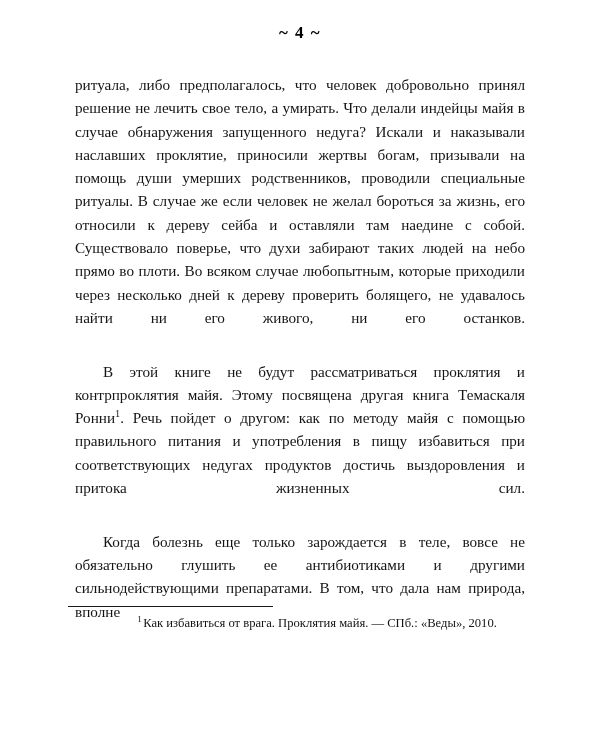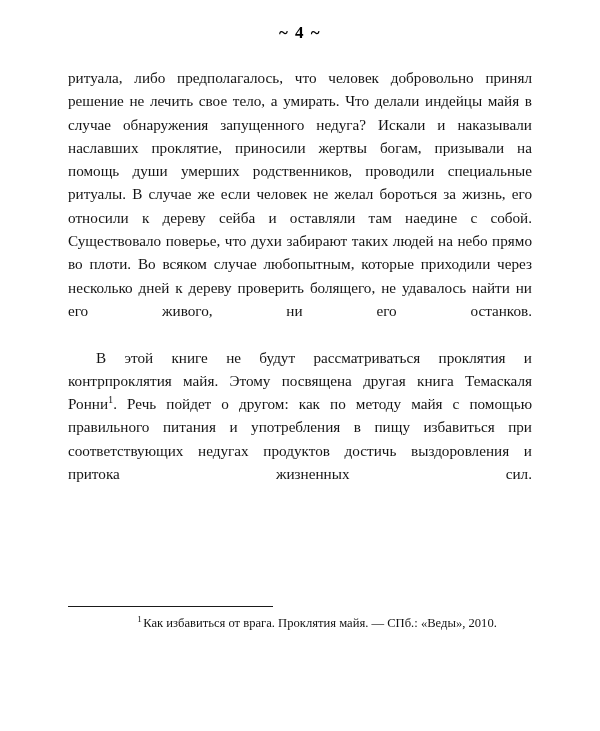--- a/index.html
+++ b/index.html
@@ -42,21 +42,21 @@
   }
 
   
   .textblock {
     position: absolute;
     top: 66px;
     left: 68px;
     width: 464px;
   }
   .para {
-    margin: 0;
+    margin: 7px;
     font-size: 15.2px;
     line-height: 23.3px;
     text-align: justify;
     text-justify: inter-word;
     text-indent: 28px;
     color: #141414;
     hyphens: none;
     word-spacing: 0.1px;
   }
   .para.no-indent {
@@ -113,20 +113,21 @@
   <div class="page-header">
     <div class="folio">~ 4 ~</div>
   </div>
 
   <div class="textblock">
 
     <p class="para no-indent">ритуала, либо предполагалось, что человек добровольно принял решение не лечить свое тело, а умирать. Что делали индейцы майя в случае обнаружения запущенного недуга? Искали и наказывали наславших проклятие, приносили жертвы богам, призывали на помощь души умерших родственников, проводили специальные ритуалы. В случае же если человек не желал бороться за жизнь, его относили к дереву сейба и оставляли там наедине с собой. Существовало поверье, что духи забирают таких людей на небо прямо во плоти. Во всяком случае любопытным, которые приходили через несколько дней к дереву проверить болящего, не удавалось найти ни его живого, ни его останков.</p>
 
     <p class="para"><span>В этой книге не будут рассматриваться проклятия и контрпроклятия майя. Этому посвящена другая книга Темаскаля Ронни</span><sup class="fn-ref">1</sup><span>. Речь пойдет о другом: как по методу майя с помощью правильного питания и употребления в пищу избавиться при соответствующих недугах продуктов достичь выздоровления и притока жизненных сил.</span></p>
 
+    <p class="para">Когда болезнь еще только зарождается в теле, вовсе не обязательно глушить ее антибиотиками и другими сильнодействующими препаратами. В том, что дала нам природа, вполне</p>
 
   </div>
 
   <div class="footnote-zone">
     <hr class="footnote-rule">
     <p class="footnote-text"><sup>1</sup><span>Как избавиться от врага. Проклятия майя. — СПб.: «Веды», 2010.</span></p>
   </div>
 
 </div>
 

